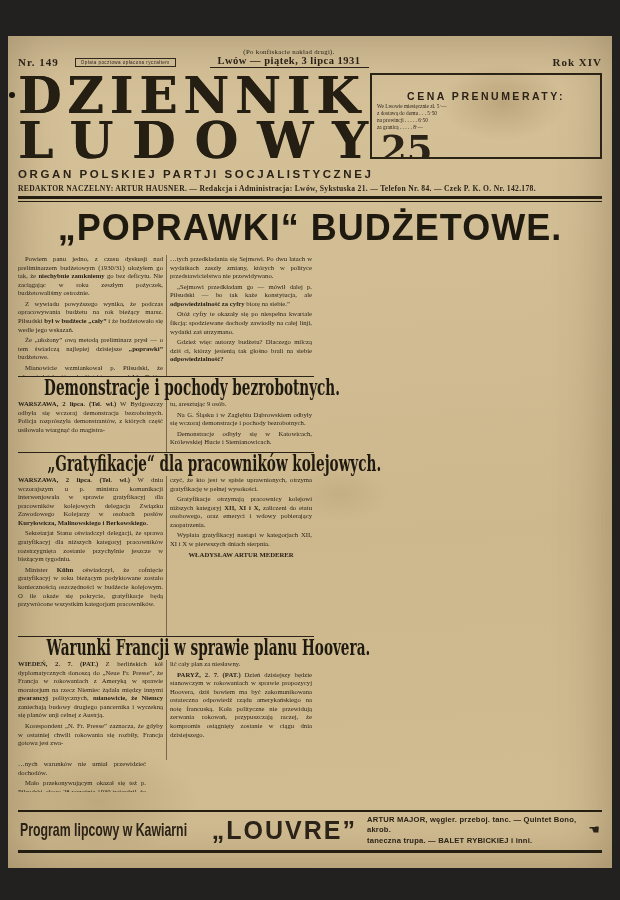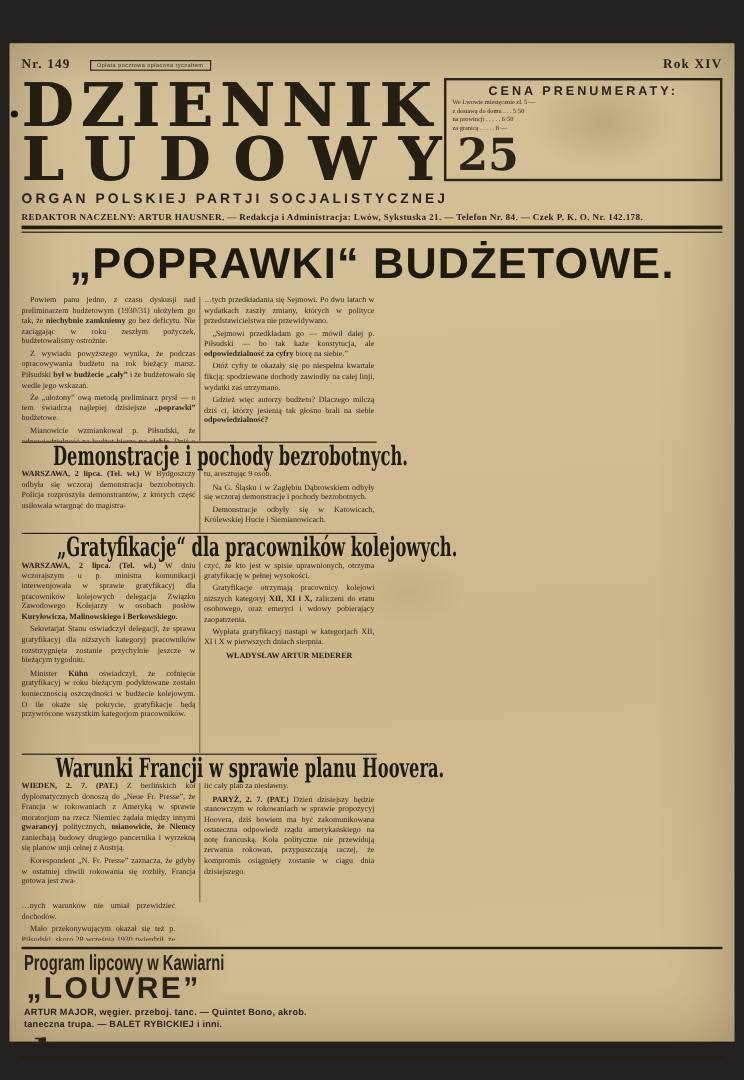--- a/index.html
+++ b/index.html
@@ -29,21 +29,21 @@
   
   .mastrow{display:flex;margin-top:5px;}
   .mast-left{width:352px;}
   .title{font-family:"DejaVu Serif",serif;font-weight:bold;color:#241e13;line-height:.9;
          text-shadow:.5px 0 #241e13;}
   .title .l1{font-size:50px;letter-spacing:6px;}
   .title .l2{font-size:50px;letter-spacing:19px;}
   .subtitle{font-family:"Liberation Sans",sans-serif;font-weight:bold;font-size:11.5px;
             letter-spacing:2.6px;margin-top:5px;white-space:nowrap;}
   
-  .pricebox{margin-left:auto;width:242px;border:2px solid #2a2316;padding:3px 5px;height:86px;
+  .pricebox{margin-left:auto;width:242px;border:2px solid #2a2316;padding:15px 5px;height:86px;
             box-sizing:border-box;overflow:hidden;}
   .price-head{font-family:"Liberation Sans",sans-serif;font-weight:bold;font-size:10.5px;
               letter-spacing:2.5px;text-align:center;}
   .price-mid{display:flex;margin-top:1px;flex-direction:column;}
   .rates{width:96px;font-size:5.3px;line-height:1.35;}
   .rates div{white-space:nowrap;}
   .bignum{font-size:37px;font-weight:bold;font-family:"DejaVu Serif",serif;line-height:.95;margin-left:4px;}
   .grosz-wrap{margin-left:2px;}
   .price-note{font-size:4.2px;font-weight:bold;border-bottom:1px solid #2a2316;white-space:nowrap;padding-top:4px;}
   .grosz{font-size:16px;font-weight:bold;font-family:"DejaVu Serif",serif;}
@@ -87,40 +87,44 @@
   .tin-base{position:absolute;left:10px;top:42px;width:56px;height:12px;border-radius:50%;
             background:#2e2717;}
   .ad-num{position:absolute;right:10px;top:28px;font-size:6.5px;}
   .avail{font-family:"Liberation Sans",sans-serif;font-weight:bold;font-size:10px;
          letter-spacing:2.2px;margin-top:2px;white-space:nowrap;}
   .rule4b{height:4px;background:#241d12;margin:2px 0 3px;}
   .notice{overflow:hidden;height:318px;}
   .notice p{margin:0 0 2px;font-size:5.9px;line-height:1.3;text-align:justify;text-indent:6px;}
 
   
-  .bottom-ad{border-top:2px solid #241d12;border-bottom:3px solid #241d12;margin-top:5px;
-             padding:3px 2px 4px;display:flex;align-items:flex-start;flex-direction:column;}
+  .bottom-ad{border-top:2px solid #241d12;border-bottom:3px solid #241d12;margin-top:18px;
+             padding:3px 2px 4px;display:flex;align-items:center;}
   .ba-left{font-family:"Liberation Sans",sans-serif;font-weight:bold;font-size:14px;white-space:nowrap;}
   .ba-left span{display:inline-block;transform:scale(.88,1.3);transform-origin:left center;}
   .ba-brand{font-family:"Liberation Sans",sans-serif;font-weight:bold;font-size:25px;
             letter-spacing:2px;margin:0 10px 0 2px;white-space:nowrap;}
   .ba-right{font-family:"Liberation Sans",sans-serif;font-weight:bold;font-size:7.6px;
             line-height:1.35;letter-spacing:.2px;}
   .manicule{font-size:13px;margin-left:8px;}
 </style>
 </head>
 <body>
 
 <div class="stage">
   <div class="paper">
     <div class="ink-dot"></div>
 
     <div class="topbar">
       <span class="issue">Nr. 149</span>
       <span class="postal-box">Opłata pocztowa opłacona ryczałtem</span>
+      <span class="datewrap">
+        <div class="confisc">(Po konfiskacie nakład drugi).</div>
+        <div class="dateline">Lwów — piątek, 3 lipca 1931</div>
+      </span>
       <span class="volume">Rok XIV</span>
     </div>
 
     <div class="mastrow">
       <div class="mast-left">
         <div class="title">
           <div class="l1">DZIENNIK</div>
           <div class="l2">LUDOWY</div>
         </div>
         <div class="subtitle">ORGAN POLSKIEJ PARTJI SOCJALISTYCZNEJ</div>

